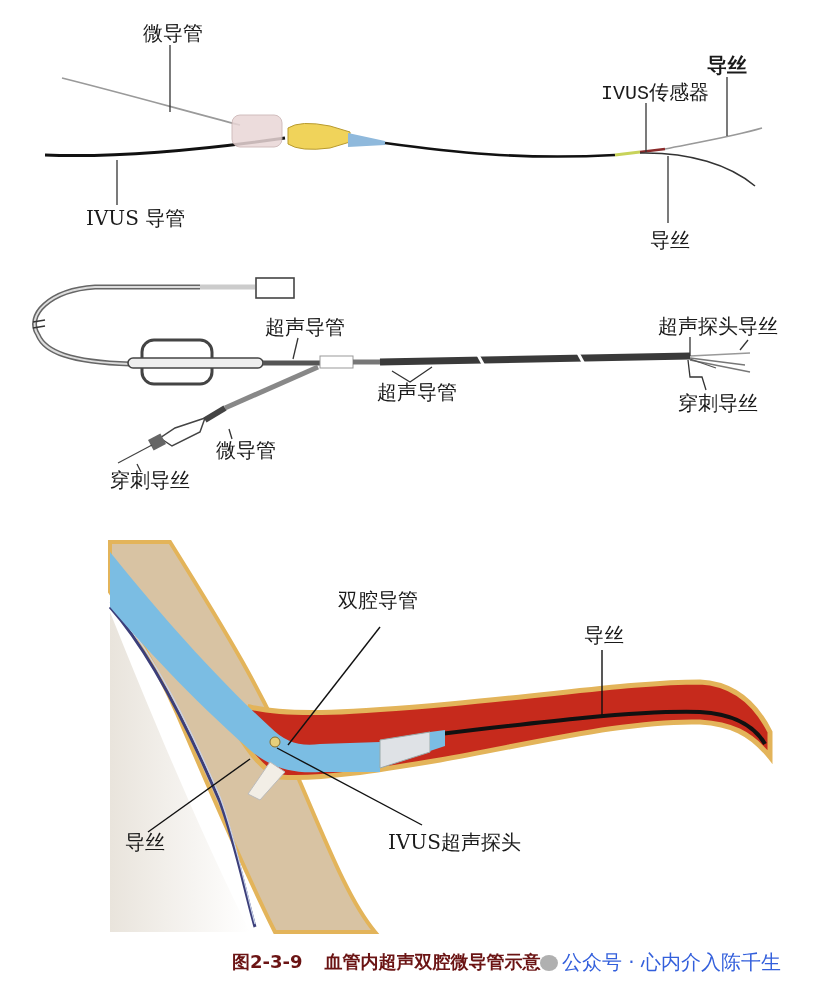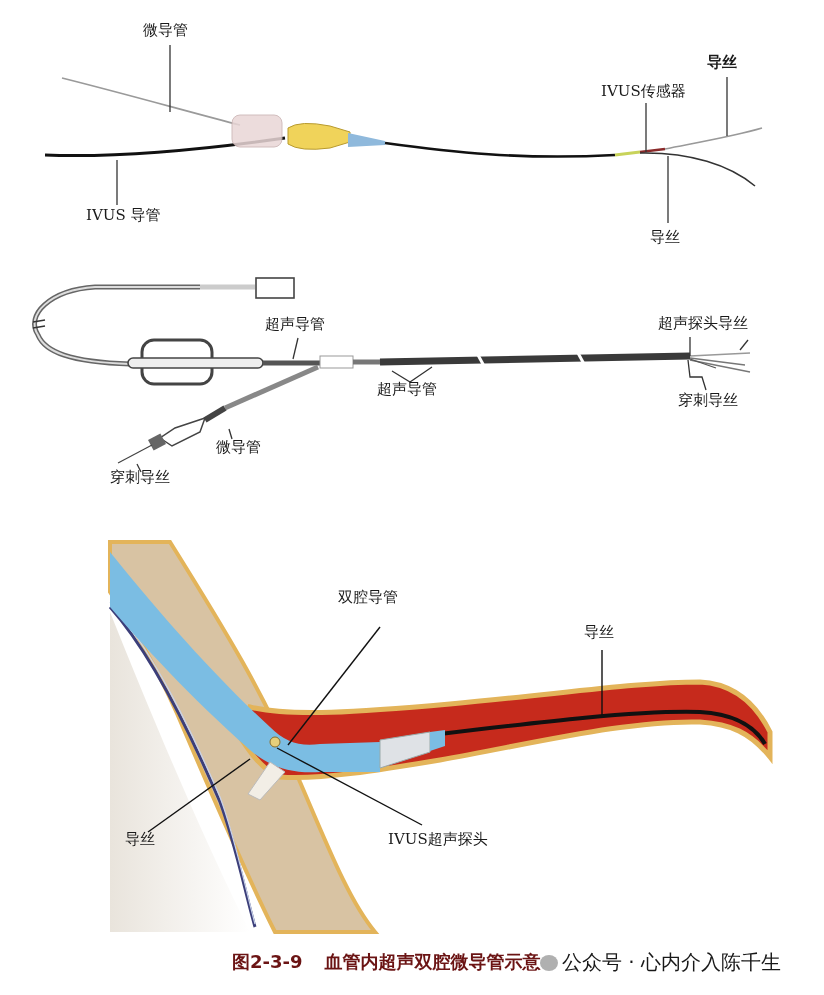--- a/index.html
+++ b/index.html
@@ -1,26 +1,26 @@
 <!DOCTYPE html>
 <html><head>
 <meta charset="utf-8">
 <style>
   html, body { margin: 0; padding: 0; background: #ffffff; }
   body { width: 824px; height: 995px; position: relative; overflow: hidden;
          font-family: "DejaVu Serif", "Liberation Serif", serif; }
   .panel { position: absolute; left: 0; width: 824px; }
   .panel svg { position: absolute; left: 0; top: 0; }
-  .lbl { position: absolute; font-size: 15px; color: #1a1a1a; white-space: nowrap; line-height: 1; }
+  .lbl { position: absolute; font-size: 20px; color: #1a1a1a; white-space: nowrap; line-height: 1; }
   .lbl.sans { font-family: "DejaVu Sans", "Liberation Sans", sans-serif; }
   .caption { position: absolute; left: 232px; top: 950px; font-family: "DejaVu Sans", "Liberation Sans", sans-serif;
              font-weight: bold; font-size: 18px; color: #6b1414; white-space: nowrap; }
   .caption .num { margin-right: 22px; margin-top: 16px; }
   .watermark { position: absolute; left: 540px; top: 949px; font-family: "DejaVu Sans", "Liberation Sans", sans-serif;
-               font-size: 20px; color: #000000; white-space: nowrap; opacity: 0.9; }
+               font-size: 20px; color: #1d4ed8; white-space: nowrap; opacity: 0.9; }
   .wm-icon { display: inline-block; width: 18px; height: 16px; border-radius: 50%; background: #a8a8a8;
              vertical-align: -2px; margin-right: 4px; }
 </style>
 </head>
 <body>
 
 <div class="panel" style="top:0;height:260px;">
   <svg width="824" height="260">
 
     <path d="M62,78 C130,95 200,115 240,125" stroke="#9a9a9a" stroke-width="1.6" fill="none"></path>
@@ -43,21 +43,21 @@
     <path d="M640,153 C690,152 730,165 755,186" stroke="#333" stroke-width="1.6" fill="none"></path>
 
     <line x1="170" y1="45" x2="170" y2="112" stroke="#333" stroke-width="1.3"></line>
     <line x1="117" y1="160" x2="117" y2="205" stroke="#333" stroke-width="1.3"></line>
     <line x1="646" y1="103" x2="646" y2="152" stroke="#333" stroke-width="1.3"></line>
     <line x1="727" y1="77" x2="727" y2="136" stroke="#333" stroke-width="1.3"></line>
     <line x1="668" y1="156" x2="668" y2="223" stroke="#333" stroke-width="1.3"></line>
   </svg>
   <span class="lbl" style="left:143px;top:23px;">微导管</span>
   <span class="lbl" style="left:86px;top:208px;">IVUS 导管</span>
-  <span class="lbl" style="left:601px;top:84px;">IVUS传感器</span>
+  <span class="lbl" style="left:601px;top:84px;font-family:Liberation Mono, monospace;">IVUS传感器</span>
   <span class="lbl sans" style="left:707px;top:55px;font-weight:bold;">导丝</span>
   <span class="lbl sans" style="left:650px;top:230px;">导丝</span>
 </div>
 
 <div class="panel" style="top:260px;height:240px;">
   <svg width="824" height="240">
 
     <path d="M200,27 L95,27 C50,30 25,55 38,75 C45,92 70,102 130,104" stroke="#666" stroke-width="5" fill="none"></path>
     <path d="M200,27 L95,27 C50,30 25,55 38,75 C45,92 70,102 130,104" stroke="#ddd" stroke-width="2" fill="none"></path>
 

